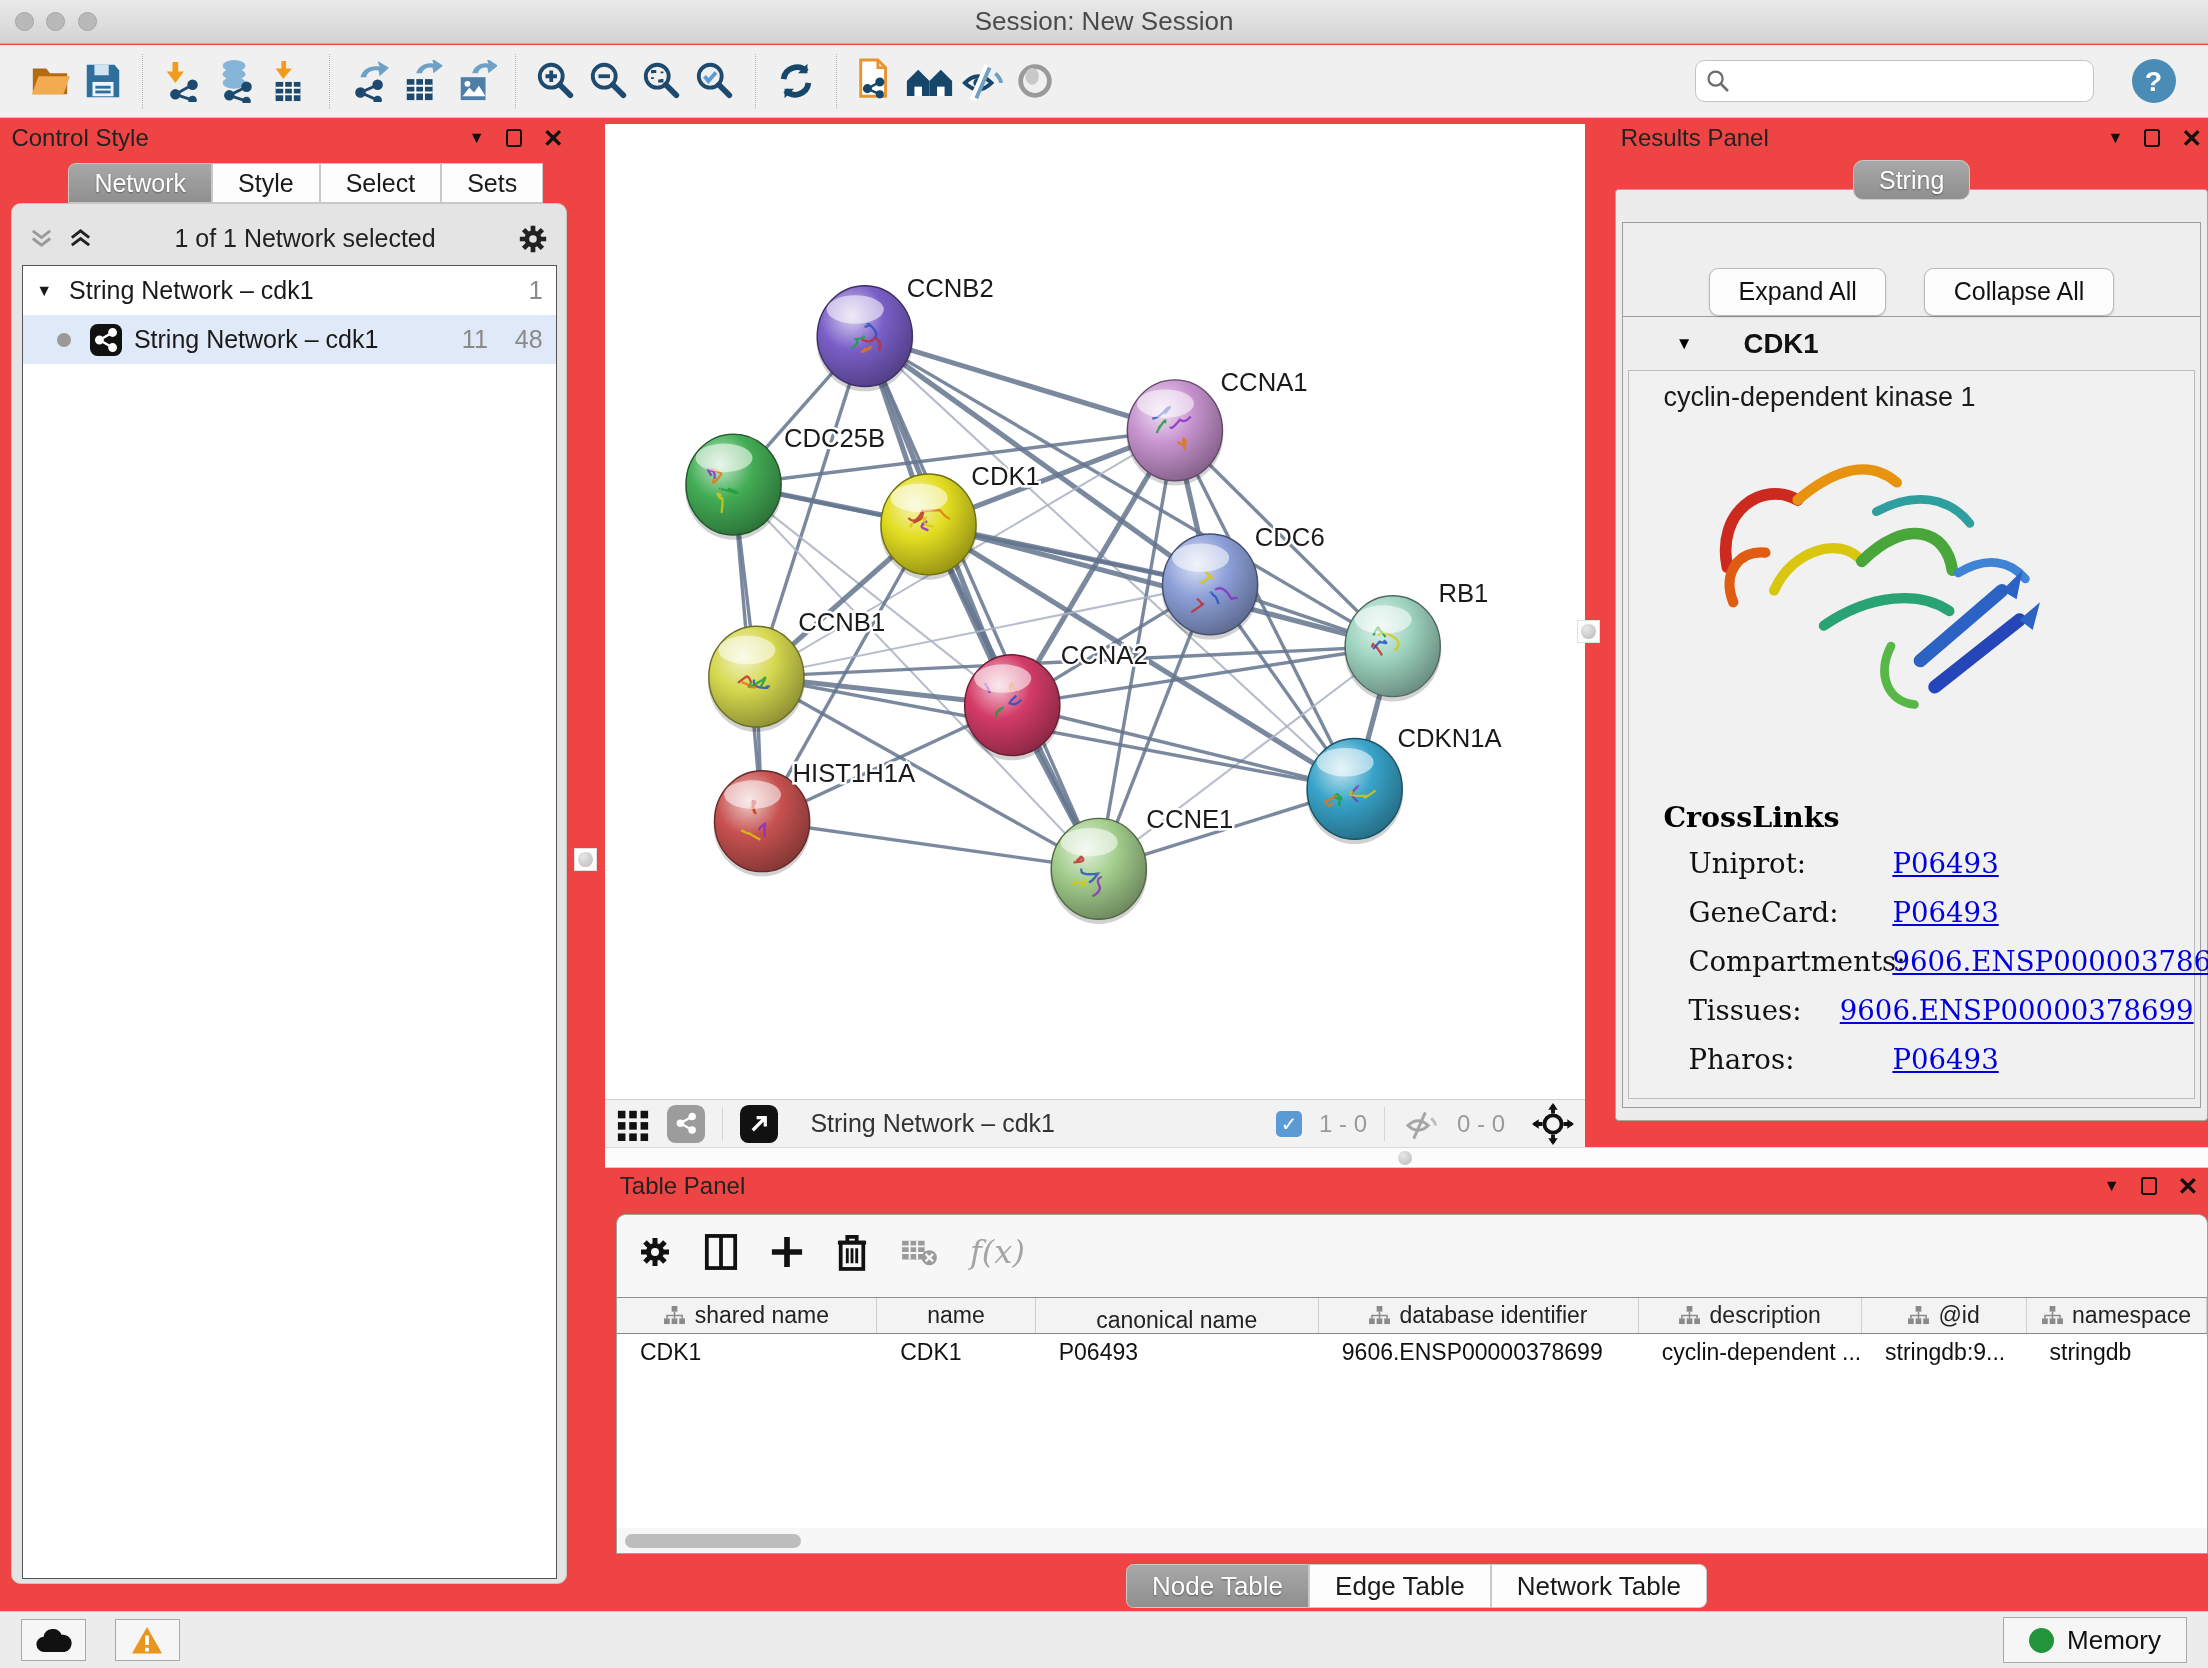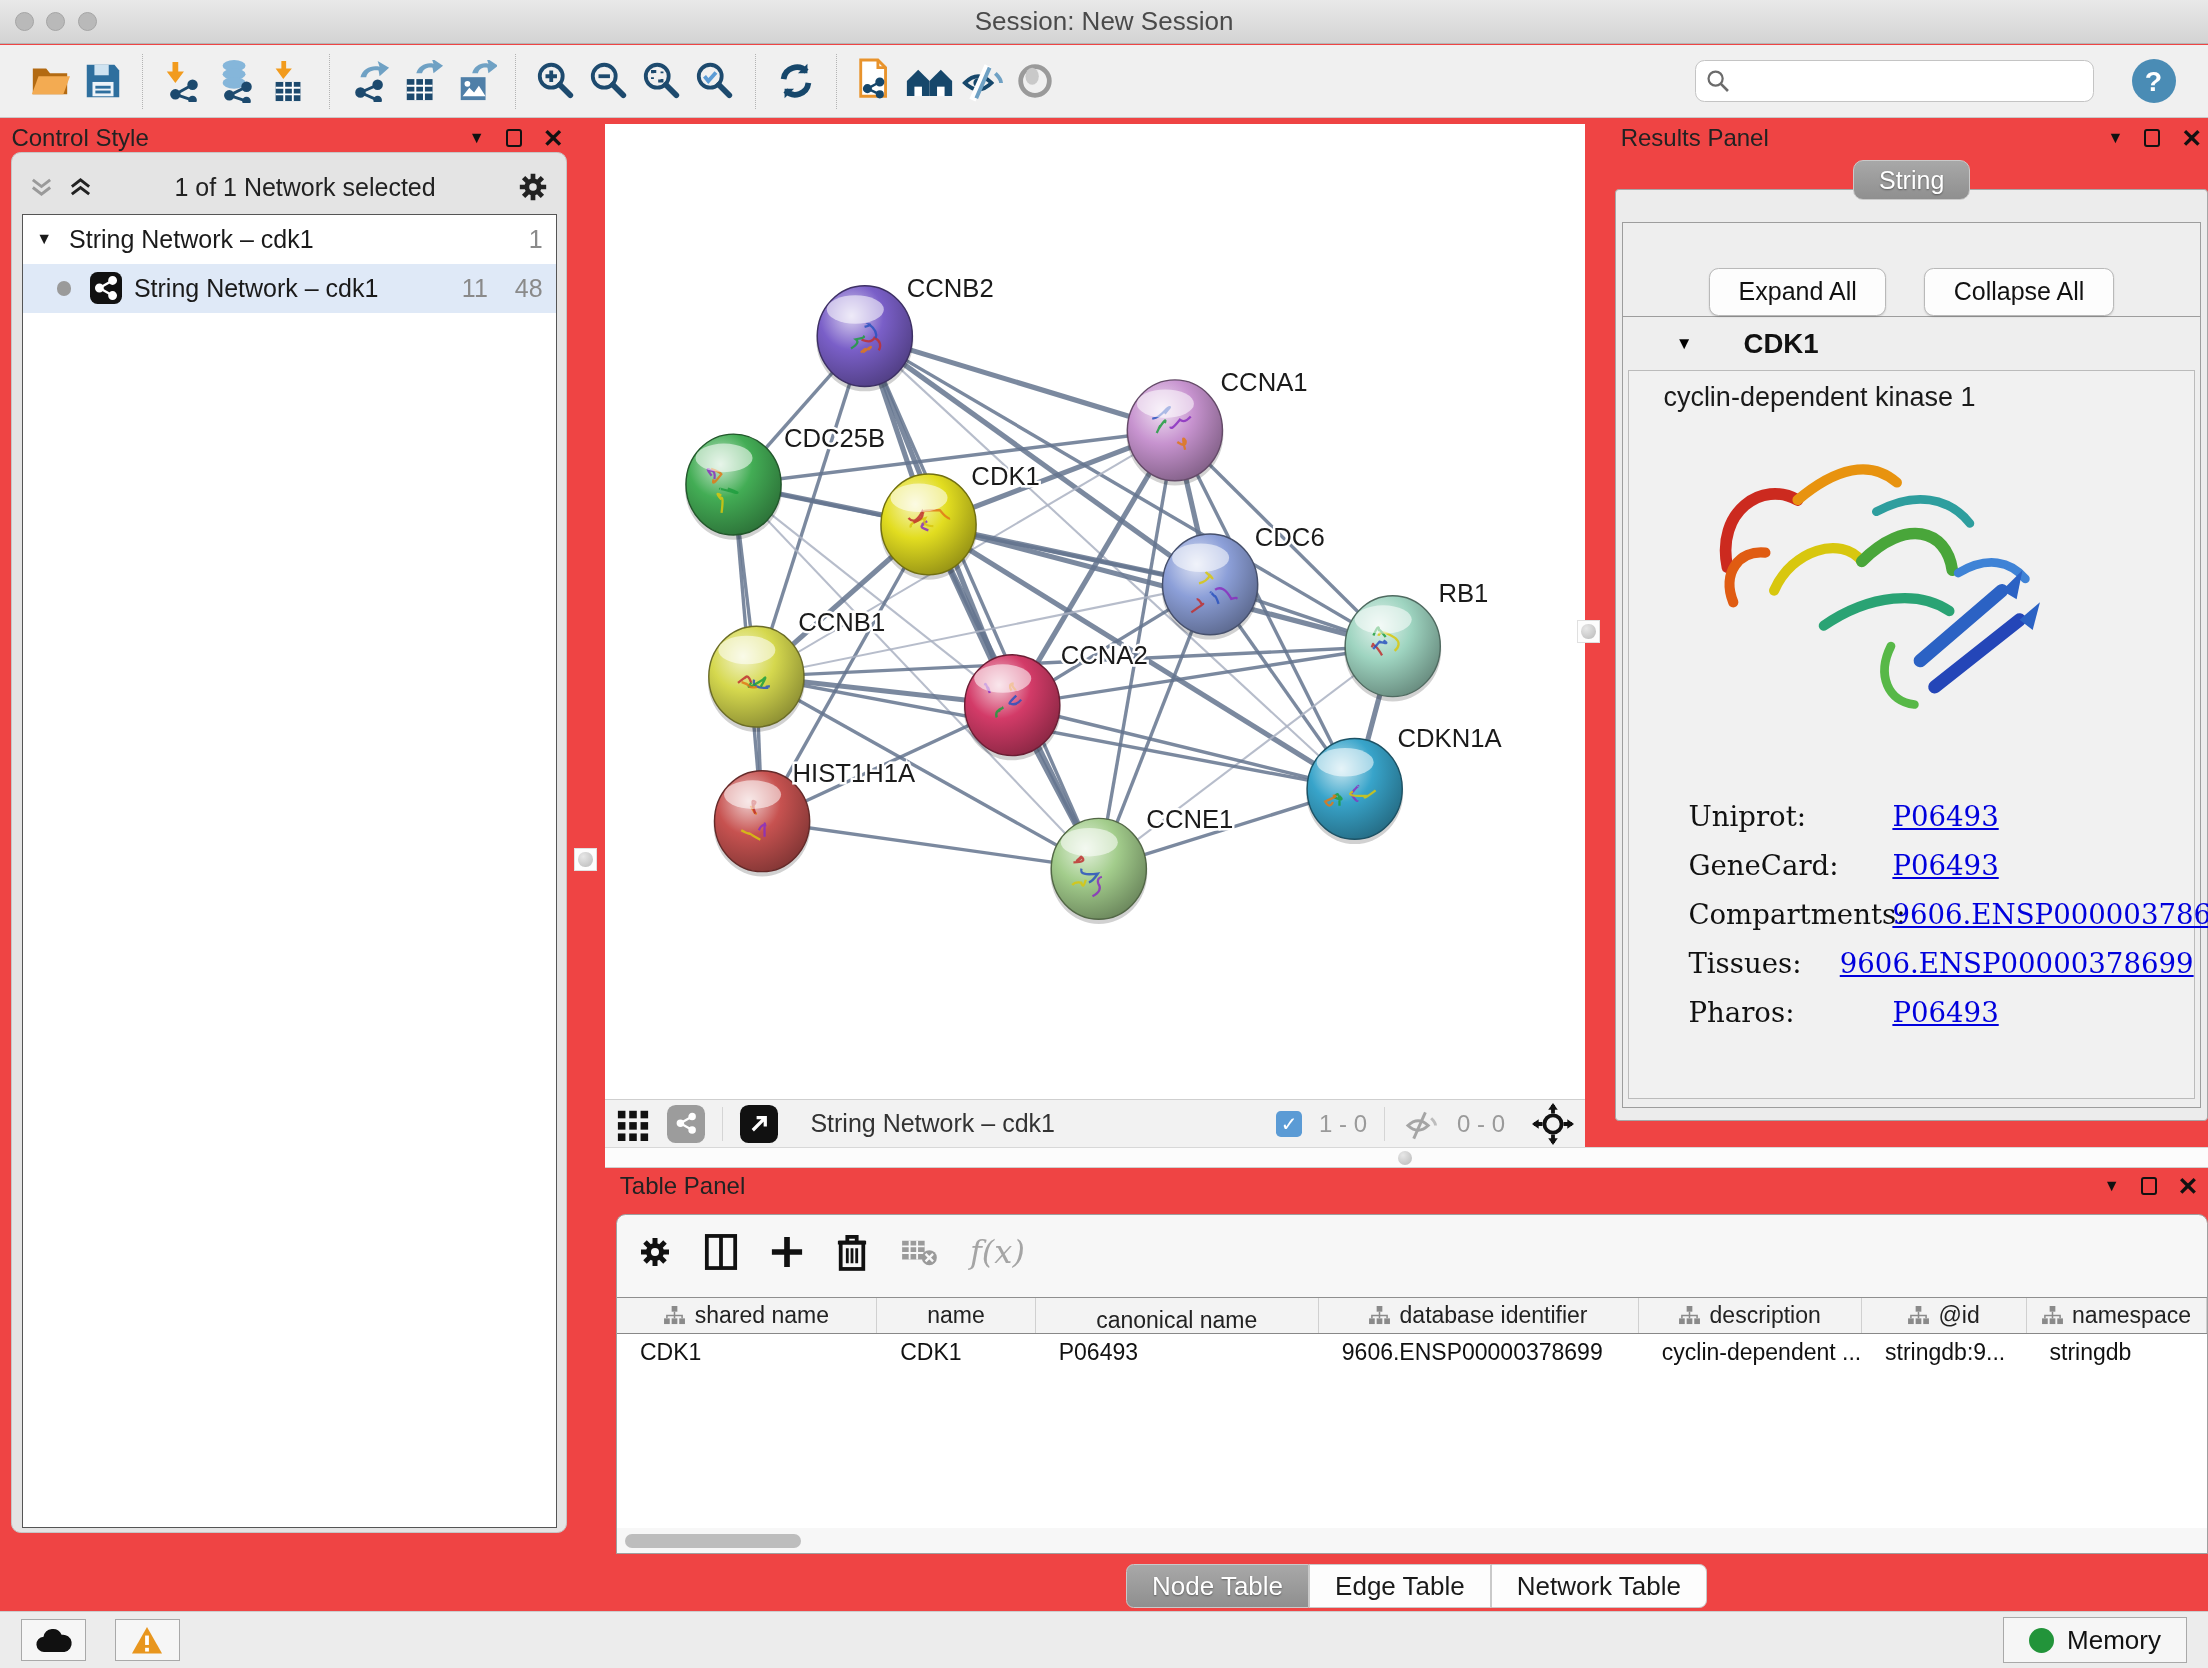--- a/index.html
+++ b/index.html
@@ -300,20 +300,26 @@
   </div>
 
   <div class="control-panel">
     <div class="panel-head">
       <span>Control Style</span>
       <span class="chrome" style="margin-right:3.8px;">
         <span class="caret">▼</span>
         <span class="float"></span>
         <span class="close">✕</span>
       </span>
+    </div>
+    <div class="cp-tabs">
+      <div class="tab sel">Network</div>
+      <div class="tab">Style</div>
+      <div class="tab">Select</div>
+      <div class="tab">Sets</div>
     </div>
     <div class="cp-body">
       <div class="cp-selrow">
         <svg width="25" height="25" viewBox="0 0 26 26">
             <path d="M4 5l9 7 9-7M4 13l9 7 9-7" fill="none" stroke="#9a9a9a" stroke-width="3"></path>
           </svg>
         <svg width="25" height="25" viewBox="0 0 26 26" style="margin-left:13.3px;">
             <path d="M4 12l9-7 9 7M4 20l9-7 9 7" fill="none" stroke="#222" stroke-width="3"></path>
           </svg>
         <span class="sel-text">1 of 1 Network selected</span>
@@ -677,20 +683,21 @@
               <path d="M160 178 L 218 132" stroke="#2446b8" stroke-width="9"></path>
               <path d="M176 100 C 196 88, 212 92, 222 104" stroke="#3f83d6" stroke-width="6"></path>
               <path d="M130 150 C 120 170, 128 188, 146 190" stroke="#57b847" stroke-width="6"></path>
             </g>
             <g fill="#2b62c4">
                 <path d="M206 112l14-14-4 20z"></path>
                 <path d="M218 132l14-12-5 19z"></path>
               </g>
           </svg>
           <div class="crosslinks">
+            <h3>CrossLinks</h3>
             <div id="crosslinks-rows">
                 <div class="cl-row">
                   <span class="cl-label">Uniprot:</span>
                   <a class="cl-link" style="color: rgb(0, 0, 221);">P06493</a>
                 </div>
                 <div class="cl-row">
                   <span class="cl-label">GeneCard:</span>
                   <a class="cl-link" style="color: rgb(0, 0, 221);">P06493</a>
                 </div>
                 <div class="cl-row">

